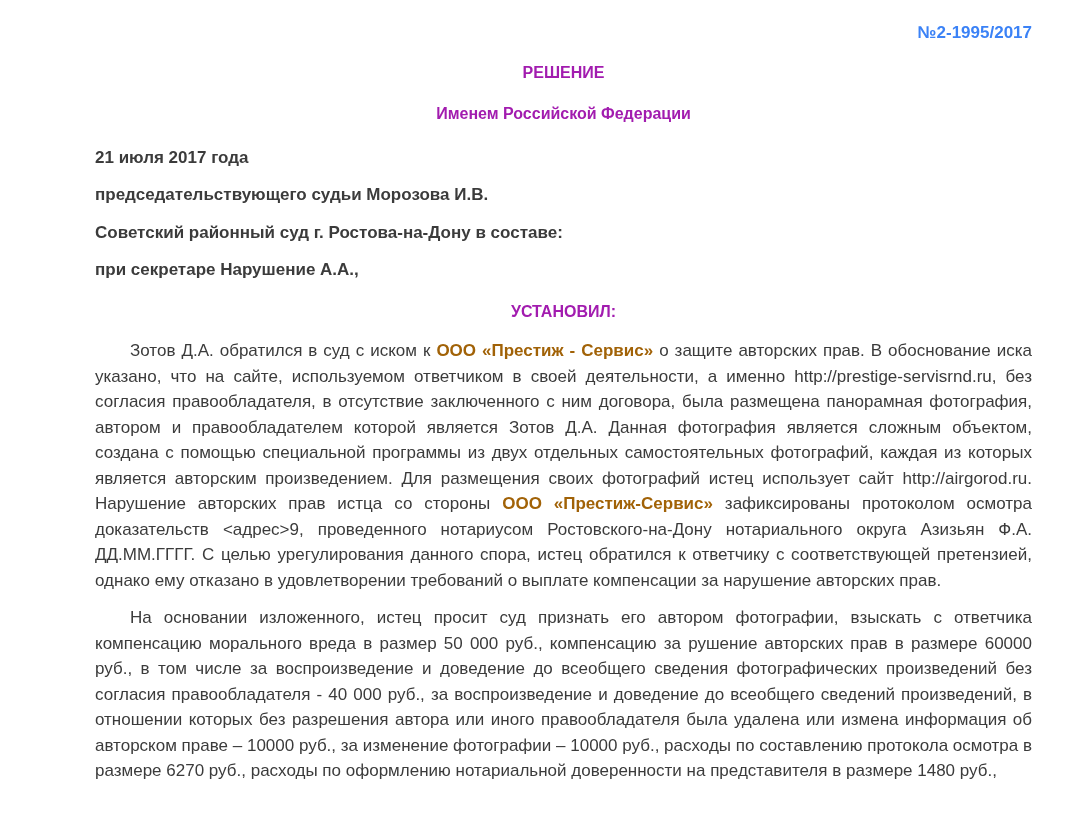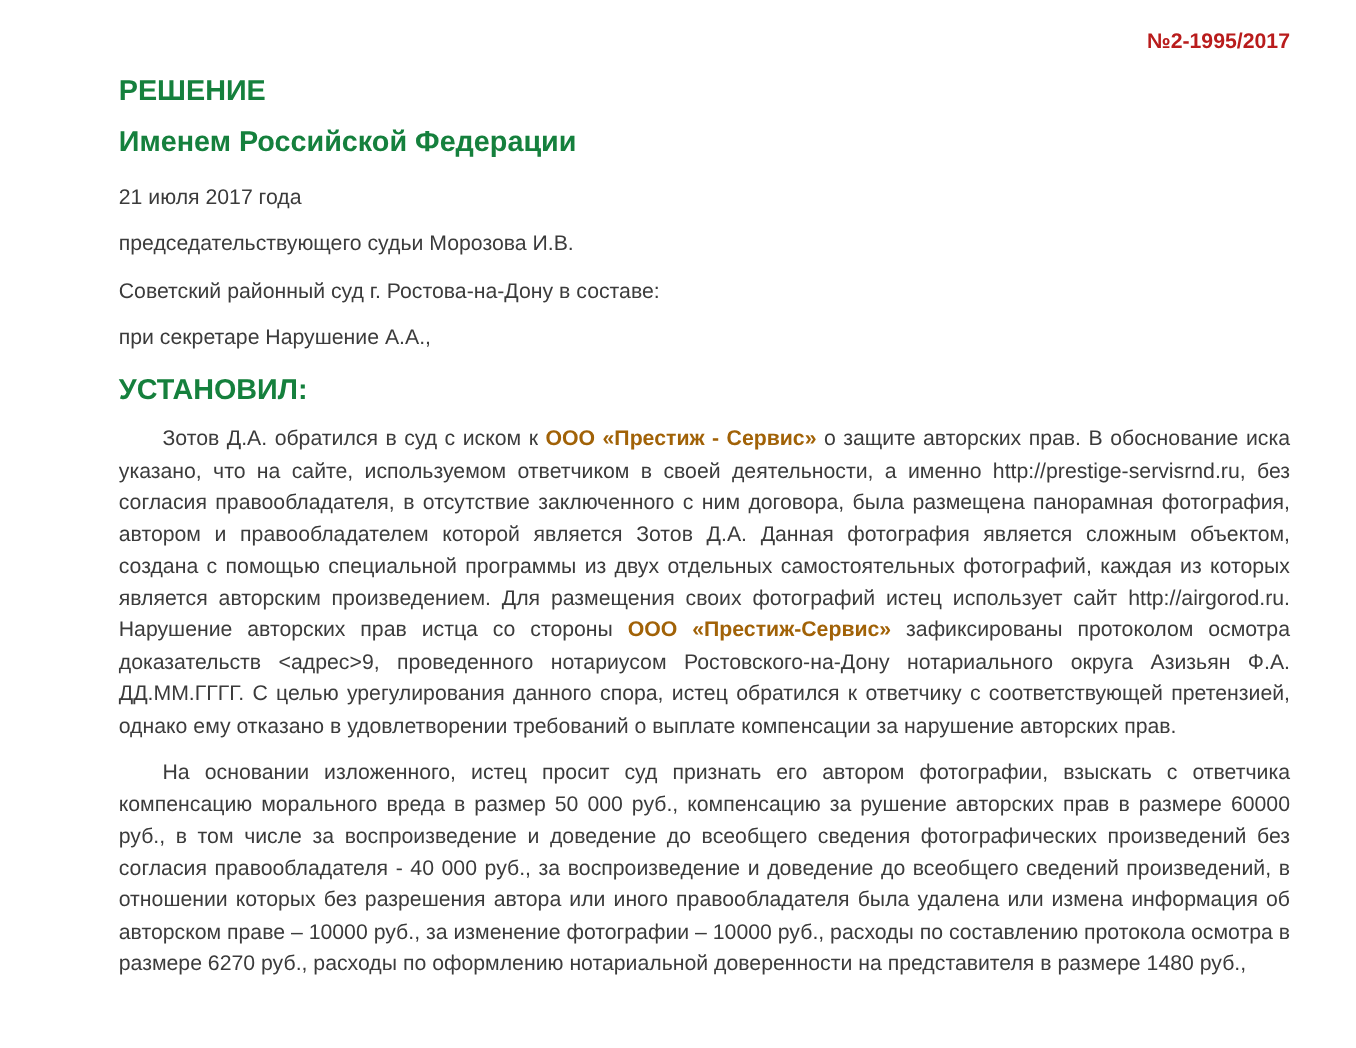--- a/index.html
+++ b/index.html
@@ -18,34 +18,36 @@
     box-sizing: border-box;
     width: 1085px;
     padding: 20px 53px 10px 95px;
     font-size: 17px;
     line-height: 25.5px;
   }
   .case-number {
     text-align: right;
     font-weight: bold;
     margin: 0 0 14px 0;
-    color: #b91c1c;
+    color: #3b82f6;
   }
   .title, .subtitle, .heading {
+    text-align: center;
     font-weight: bold;
-    font-size: 23px;
-    color: #15803d;
+    font-size: 16px;
+    color: #a21caf;
     margin: 0;
   }
   .title   { margin: 8px 0 16px 0; }
   .subtitle{ margin: 0 0 18px 0; }
   .heading { margin: 16px 0 14px 0; }
   p.line {
     margin: 0 0 12px 0;
     text-align: left;
+    font-weight: bold;
   }
   p.para {
     margin: 0 0 12px 0;
     text-align: justify;
   }
   p.indent { text-indent: 35px; }
   .link {
     color: #a16207;
     cursor: pointer;
     font-weight: bold;

